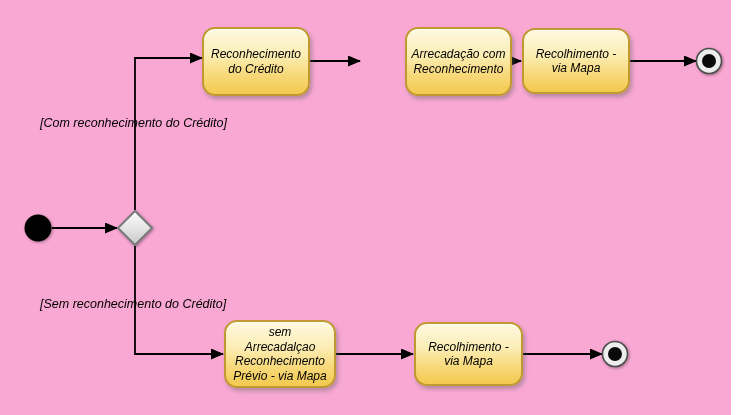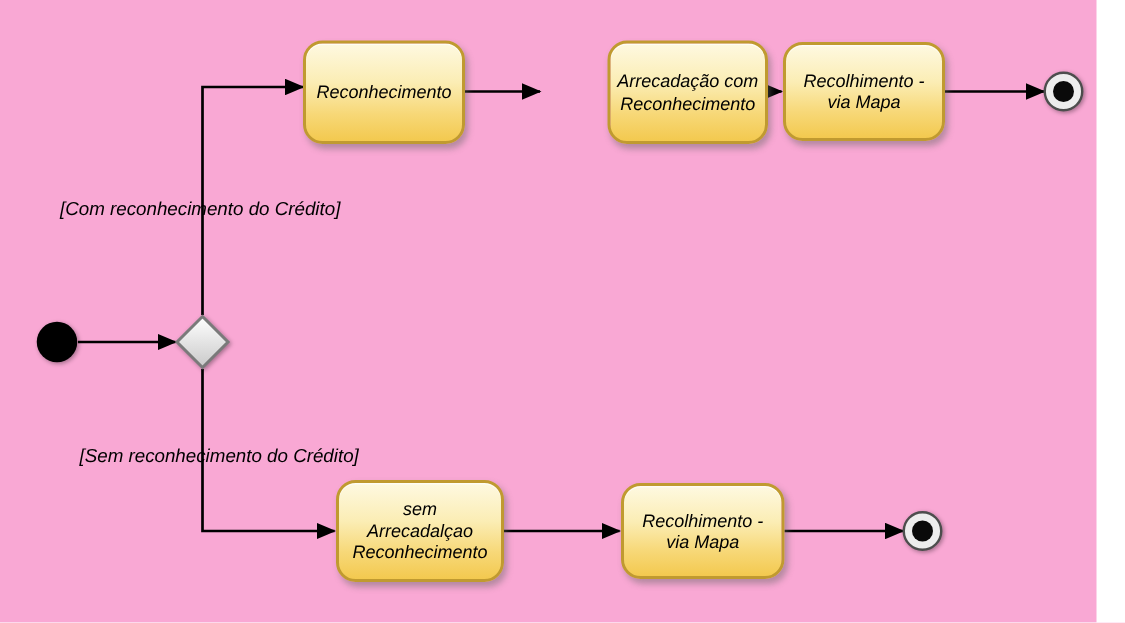--- a/index.html
+++ b/index.html
@@ -95,20 +95,21 @@
 
     <g class="shp">
       <circle cx="615" cy="354" r="12.5" fill="#EDEDED" stroke="#4D4D4D" stroke-width="1.6"></circle>
       <circle cx="615" cy="354" r="7" fill="#0A0A0A"></circle>
     </g>
   </svg>
 
   <div class="activity-node" style="left:202px; top:27px; width:108px; height:69px;">
     <div>
       <span class="node-line">Reconhecimento</span>
+      <span class="node-line">do Crédito</span>
     </div>
   </div>
 
   <div class="activity-node" style="left:361px; top:27px; width:107px; height:69px;margin-left:44px;">
     <div>
       <span class="node-line">Arrecadação com</span>
       <span class="node-line">Reconhecimento</span>
     </div>
   </div>
 
@@ -117,27 +118,28 @@
       <span class="node-line">Recolhimento -</span>
       <span class="node-line">via Mapa</span>
     </div>
   </div>
 
   <div class="activity-node" style="left:224px; top:320px; width:112px; height:68px;">
     <div>
       <span class="node-line">sem</span>
       <span class="node-line">Arrecadalçao</span>
       <span class="node-line">Reconhecimento</span>
+      <span class="node-line">Prévio - via Mapa</span>
     </div>
   </div>
 
   <div class="activity-node" style="left:414px; top:322px; width:109px; height:64px;">
     <div>
       <span class="node-line">Recolhimento -</span>
       <span class="node-line">via Mapa</span>
     </div>
   </div>
 
-  <div class="guard-label" style="left:40px; top:132px;">[Com reconhecimento do Crédito]</div>
+  <div class="guard-label" style="left:40px; top:116px;">[Com reconhecimento do Crédito]</div>
 
-  <div class="guard-label" style="left:40px; top:297px;margin-left:13px;">[Sem reconhecimento do Crédito]</div>
+  <div class="guard-label" style="left:40px; top:297px;">[Sem reconhecimento do Crédito]</div>
 
 </div>
 
 </body></html>

